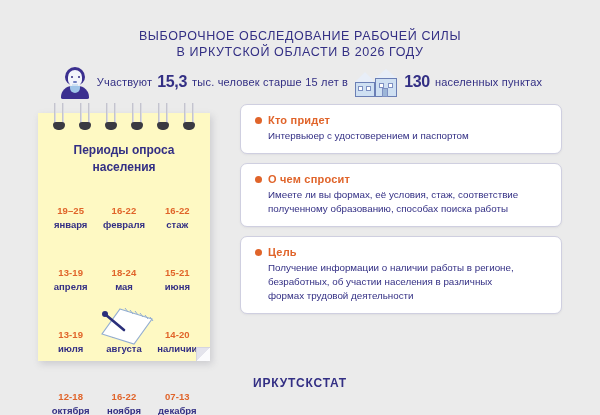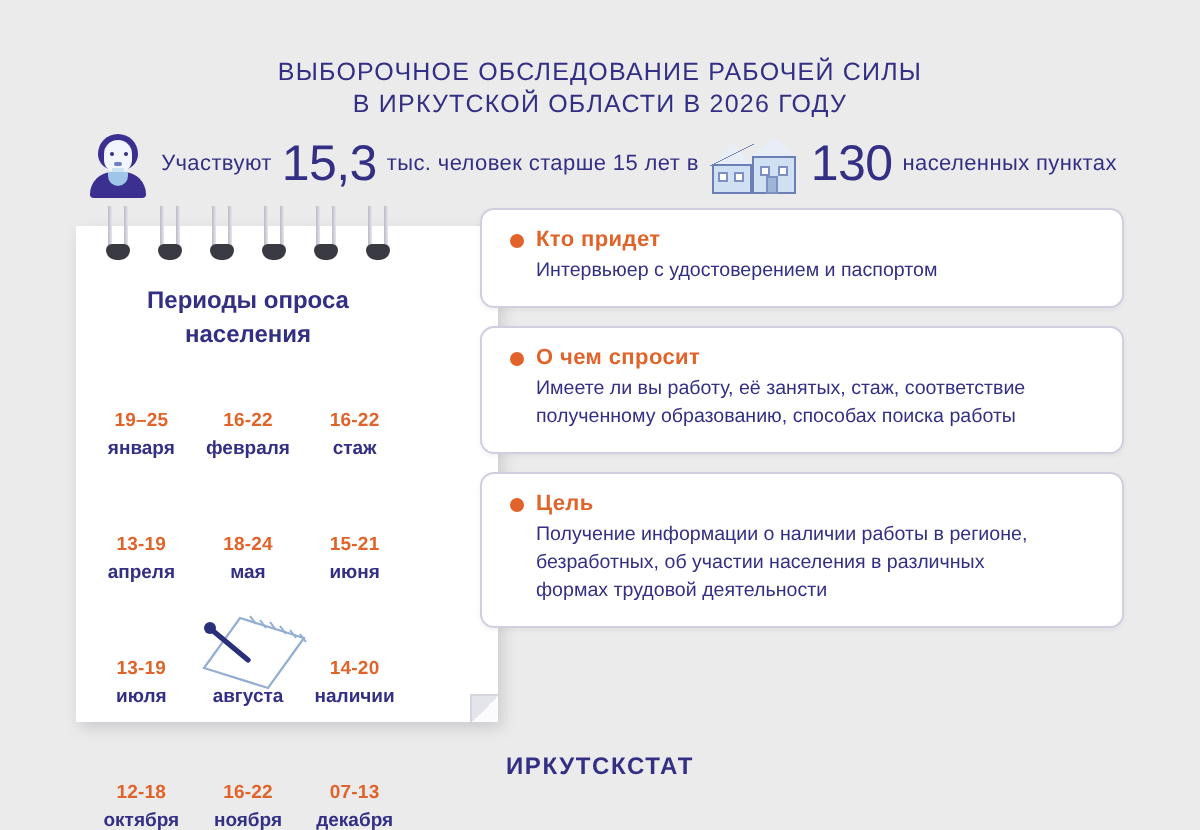--- a/index.html
+++ b/index.html
@@ -43,22 +43,22 @@
     gap: 5px;
   }
   .stat-text {
     color: #332f84;
     font-size: 11px;
     letter-spacing: 0.2px;
     white-space: nowrap;
   }
   .stat-number {
     color: #332f84;
-    font-size: 25px;
-    font-weight: normal;
+    font-size: 16px;
+    font-weight: bold;
     letter-spacing: -0.3px;
     white-space: nowrap;
   }
 
   
   .person-icon { position: relative; width: 34px; height: 34px; flex: 0 0 34px; }
   .person-icon .hair {
     position: absolute; left: 7px; top: 2px; width: 20px; height: 18px;
     background: #3b2f8f; border-radius: 10px 10px 8px 8px;
   }
@@ -126,23 +126,22 @@
     background: #9db6d8; border: 1px solid #7e90c2; box-sizing: border-box;
   }
 
   
   .calendar {
     position: absolute;
     left: 38px;
     top: 113px;
     width: 172px;
     height: 248px;
-    background: #ffffff;
+    background: #fef9c3;
     box-shadow: 2px 3px 7px rgba(90,90,110,0.22);
-    padding-left: 39px;
   }
   .calendar::after {
     content: "";
     position: absolute;
     right: 0; bottom: 0;
     width: 13px; height: 13px;
     background: linear-gradient(135deg, #e4e4ec 0%, #e4e4ec 50%, #fbfbfd 50%);
     border-left: 1px solid #d5d5e0;
     border-top: 1px solid #d5d5e0;
   }
@@ -416,21 +415,21 @@
       <div>Интервьюер с удостоверением и паспортом</div>
     </div>
   </div>
 
   <div class="card">
     <div class="card-head">
       <span class="bullet"></span>
       <span class="card-title">О чем спросит</span>
     </div>
     <div class="card-body">
-      <div>Имеете ли вы работу, её занятых, стаж, соответствие</div>
+      <div>Имеете ли вы формах, её условия, стаж, соответствие</div>
       <div>полученному образованию, способах поиска работы</div>
     </div>
   </div>
 
   <div class="card">
     <div class="card-head">
       <span class="bullet"></span>
       <span class="card-title">Цель</span>
     </div>
     <div class="card-body">

